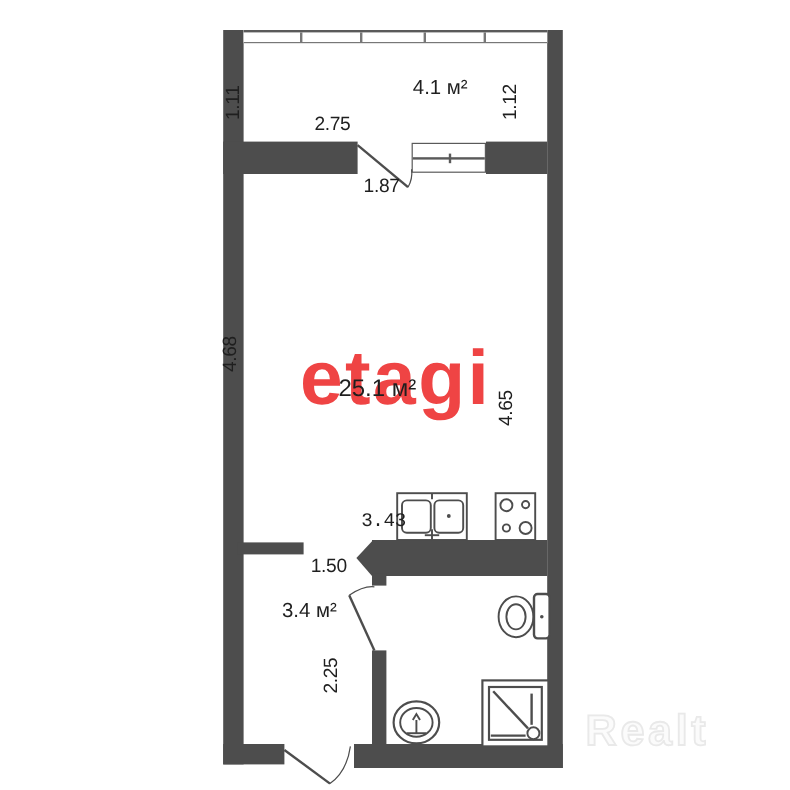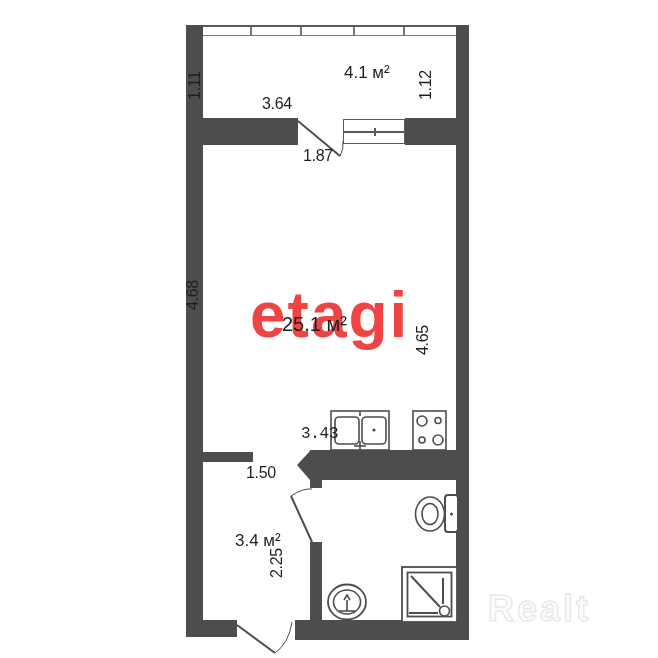--- a/index.html
+++ b/index.html
@@ -126,25 +126,25 @@
         <line x1="347" y1="597" x2="347" y2="611"></line>
         <line x1="339" y1="611" x2="355" y2="611"></line>
         <path d="M344,600 L347,595 L350,600"></path>
       </g>
     </g>
   </svg>
 
   <div class="label area" style="left:316px;top:64px;margin-left:28px;">4.1 м²</div>
   <div class="vdim" style="left:205px;top:80px;width:40px;">1.11</div>
   <div class="vdim" style="left:436px;top:80px;width:40px;">1.12</div>
-  <div class="label dim" style="left:262px;top:96px;">3.64</div>
+  <div class="label dim" style="left:262px;top:96px;">2.75</div>
   <div class="label dim" style="left:303px;top:148px;">1.87</div>
 
   <div class="label area-big" style="left:282px;top:314px;">25.1 м²</div>
   <div class="vdim" style="left:203px;top:290px;width:45px;">4.68</div>
   <div class="vdim" style="left:433px;top:335px;width:45px;">4.65</div>
   <div class="label dim" style="left:301px;top:426px;font-family:Liberation Mono, monospace;">3.43</div>
 
-  <div class="label dim" style="left:246px;top:465px;">1.50</div>
-  <div class="label area" style="left:235px;top:532px;">3.4 м²</div>
+  <div class="label dim" style="left:259px;top:465px;">1.50</div>
+  <div class="label area" style="left:235px;top:500px;">3.4 м²</div>
   <div class="vdim" style="left:287px;top:558px;width:38px;">2.25</div>
 
 </div>
 
 </body></html>

